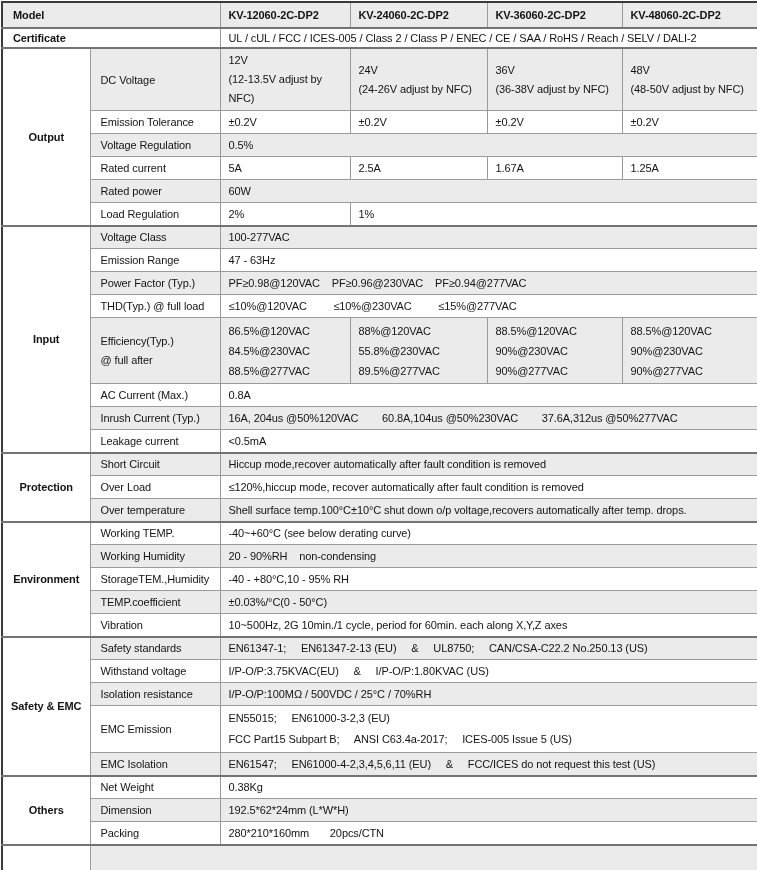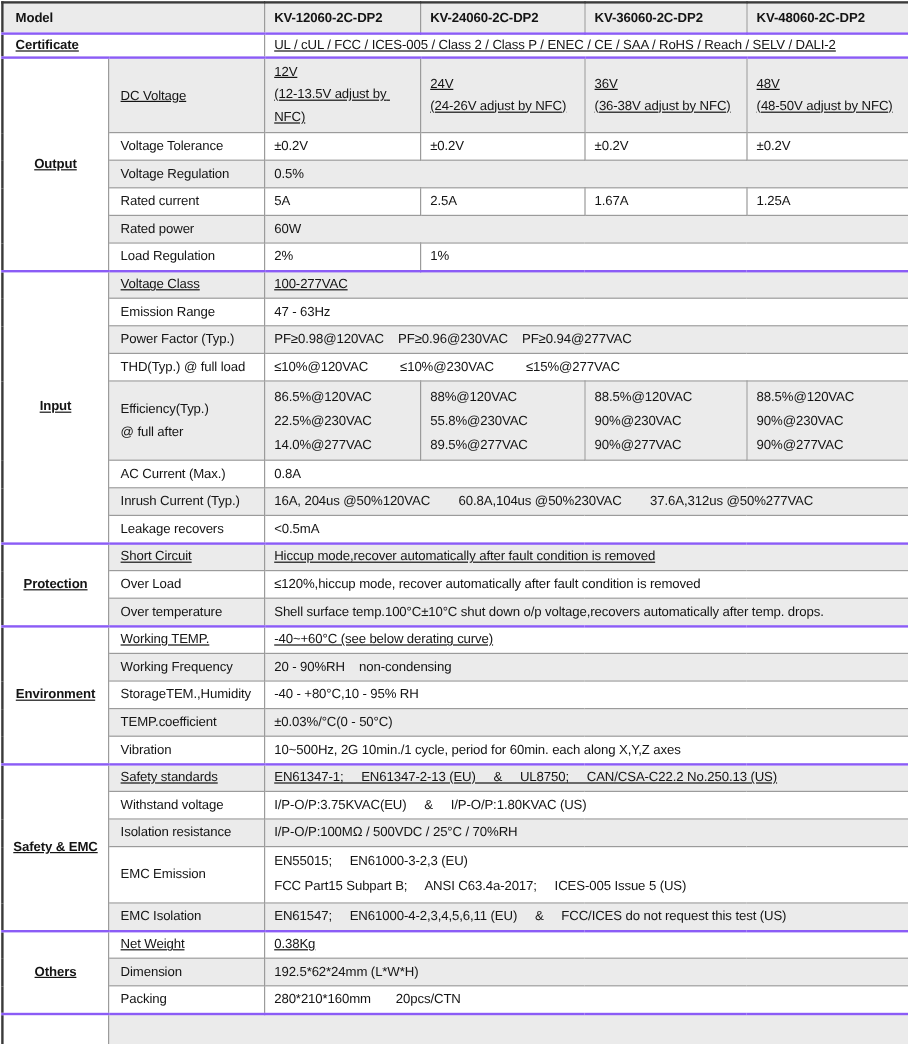--- a/index.html
+++ b/index.html
@@ -24,21 +24,21 @@
   tr.r-dc{height:44px;}
   tr.r-eff{height:66px;}
   tr.r-emission{height:46px;}
   tr.r-notes{height:43px;}
   
   tbody tr:nth-child(odd) td{background:#ebebeb;}
   td.group{background:#ffffff !important;font-weight:bold;text-align:center;padding:2px 0;}
   td.lbl{padding-left:10px;}
   td.strong{font-weight:bold;}
   
-  tr.sec td{border-top:2px solid #8b5cf6;text-decoration:underline;}
+  tr.sec td{border-top:2px solid #737373;}
   .two-line div{line-height:19px;}
   .tri-line div{line-height:20px;}
 </style>
 </head>
 <body>
 
 <div class="sheet">
 <table class="spec">
   <colgroup>
     <col style="width:88px">
@@ -65,21 +65,21 @@
 
     <tr class="r-dc sec">
       <td rowspan="6" class="group">Output</td>
       <td class="lbl">DC Voltage</td>
       <td class="two-line"><div>12V</div><div>(12-13.5V adjust by NFC)</div></td>
       <td class="two-line"><div>24V</div><div>(24-26V adjust by NFC)</div></td>
       <td class="two-line"><div>36V</div><div>(36-38V adjust by NFC)</div></td>
       <td class="two-line"><div>48V</div><div>(48-50V adjust by NFC)</div></td>
     </tr>
     <tr>
-      <td class="lbl">Voltage Tolerance</td>
+      <td class="lbl">Emission Tolerance</td>
       <td>±0.2V</td>
       <td>±0.2V</td>
       <td>±0.2V</td>
       <td>±0.2V</td>
     </tr>
     <tr>
       <td class="lbl">Voltage Regulation</td>
       <td colspan="4">0.5%</td>
     </tr>
     <tr>
@@ -111,35 +111,35 @@
     <tr>
       <td class="lbl">Power Factor (Typ.)</td>
       <td colspan="4">PF≥0.98@120VAC    PF≥0.96@230VAC    PF≥0.94@277VAC</td>
     </tr>
     <tr>
       <td class="lbl">THD(Typ.) @ full load</td>
       <td colspan="4">≤10%@120VAC         ≤10%@230VAC         ≤15%@277VAC</td>
     </tr>
     <tr class="r-eff">
       <td class="lbl two-line"><div>Efficiency(Typ.)</div><div>@ full after</div></td>
-      <td class="tri-line"><div>86.5%@120VAC</div><div>22.5%@230VAC</div><div>14.0%@277VAC</div></td>
+      <td class="tri-line"><div>86.5%@120VAC</div><div>84.5%@230VAC</div><div>88.5%@277VAC</div></td>
       <td class="tri-line"><div>88%@120VAC</div><div>55.8%@230VAC</div><div>89.5%@277VAC</div></td>
       <td class="tri-line"><div>88.5%@120VAC</div><div>90%@230VAC</div><div>90%@277VAC</div></td>
       <td class="tri-line"><div>88.5%@120VAC</div><div>90%@230VAC</div><div>90%@277VAC</div></td>
     </tr>
     <tr>
       <td class="lbl">AC Current (Max.)</td>
       <td colspan="4">0.8A</td>
     </tr>
     <tr>
       <td class="lbl">Inrush Current (Typ.)</td>
       <td colspan="4">16A, 204us @50%120VAC        60.8A,104us @50%230VAC        37.6A,312us @50%277VAC</td>
     </tr>
     <tr>
-      <td class="lbl">Leakage recovers</td>
+      <td class="lbl">Leakage current</td>
       <td colspan="4">&lt;0.5mA</td>
     </tr>
 
     <tr class="sec">
       <td rowspan="3" class="group">Protection</td>
       <td class="lbl">Short Circuit</td>
       <td colspan="4">Hiccup mode,recover automatically after fault condition is removed</td>
     </tr>
     <tr>
       <td class="lbl">Over Load</td>
@@ -149,21 +149,21 @@
       <td class="lbl">Over temperature</td>
       <td colspan="4">Shell surface temp.100°C±10°C shut down o/p voltage,recovers automatically after temp. drops.</td>
     </tr>
 
     <tr class="sec">
       <td rowspan="5" class="group">Environment</td>
       <td class="lbl">Working TEMP.</td>
       <td colspan="4">-40~+60°C (see below derating curve)</td>
     </tr>
     <tr>
-      <td class="lbl">Working Frequency</td>
+      <td class="lbl">Working Humidity</td>
       <td colspan="4">20 - 90%RH    non-condensing</td>
     </tr>
     <tr>
       <td class="lbl">StorageTEM.,Humidity</td>
       <td colspan="4">-40 - +80°C,10 - 95% RH</td>
     </tr>
     <tr>
       <td class="lbl">TEMP.coefficient</td>
       <td colspan="4">±0.03%/°C(0 - 50°C)</td>
     </tr>

